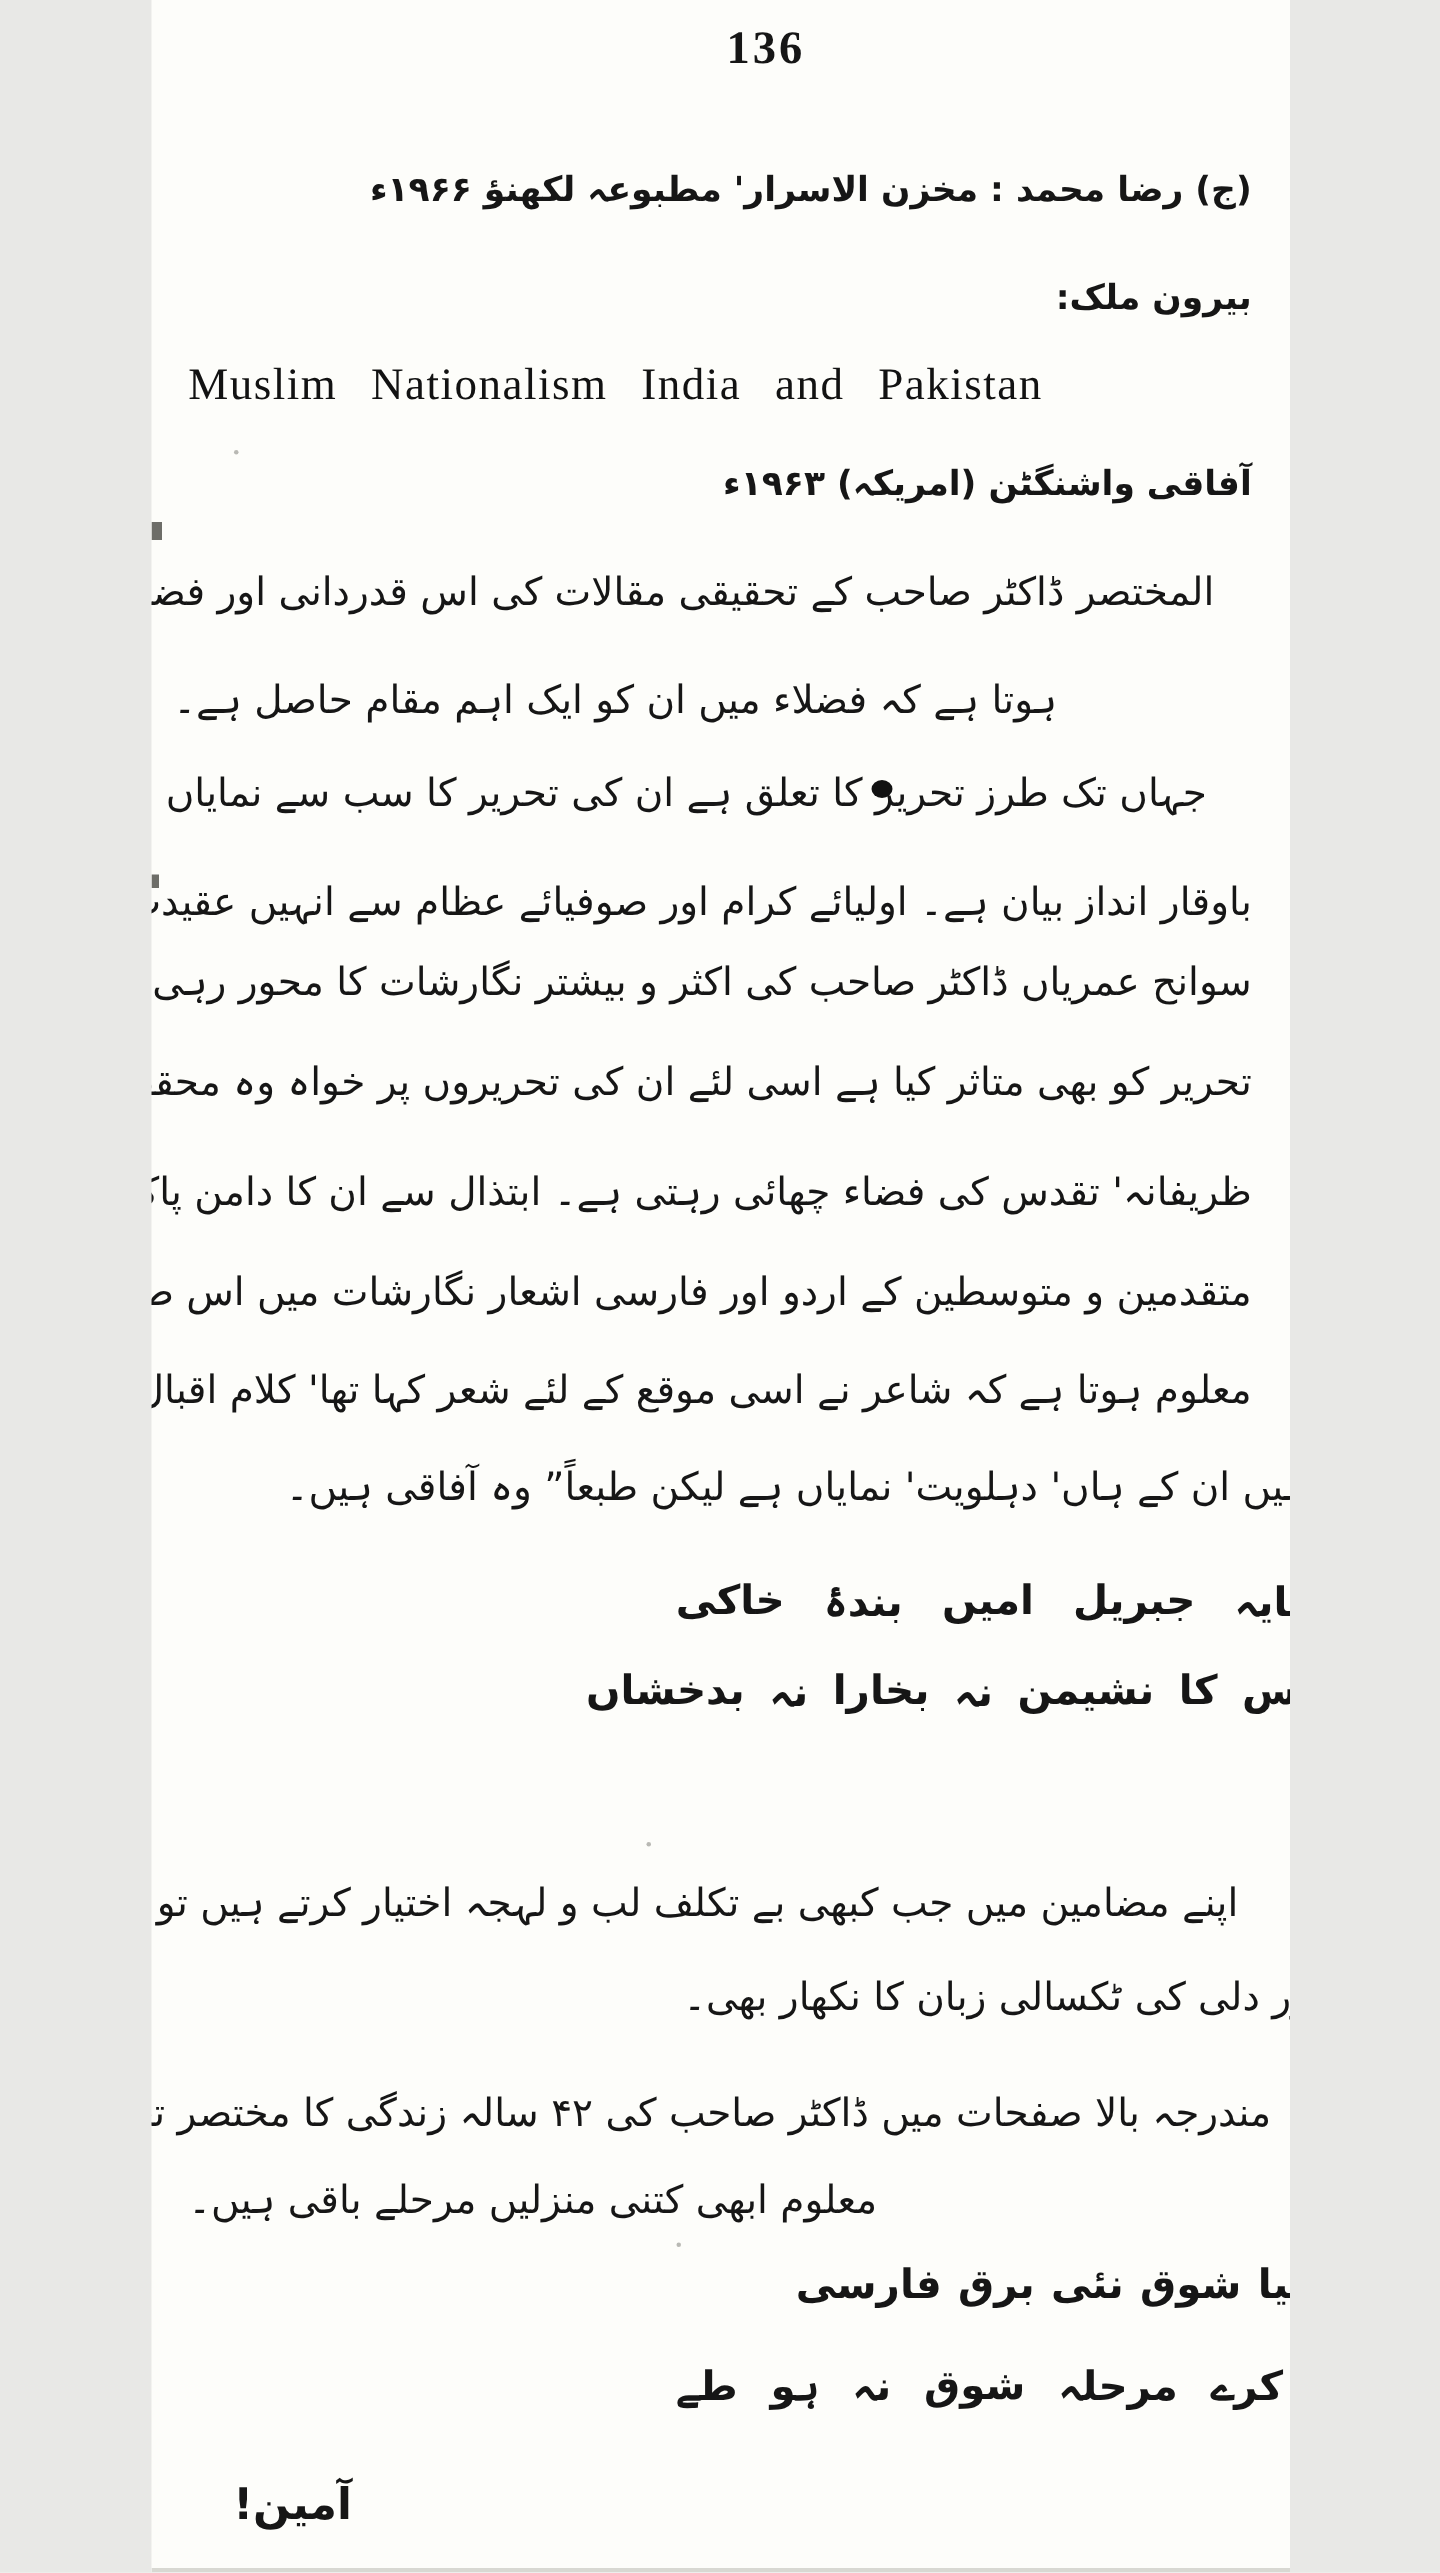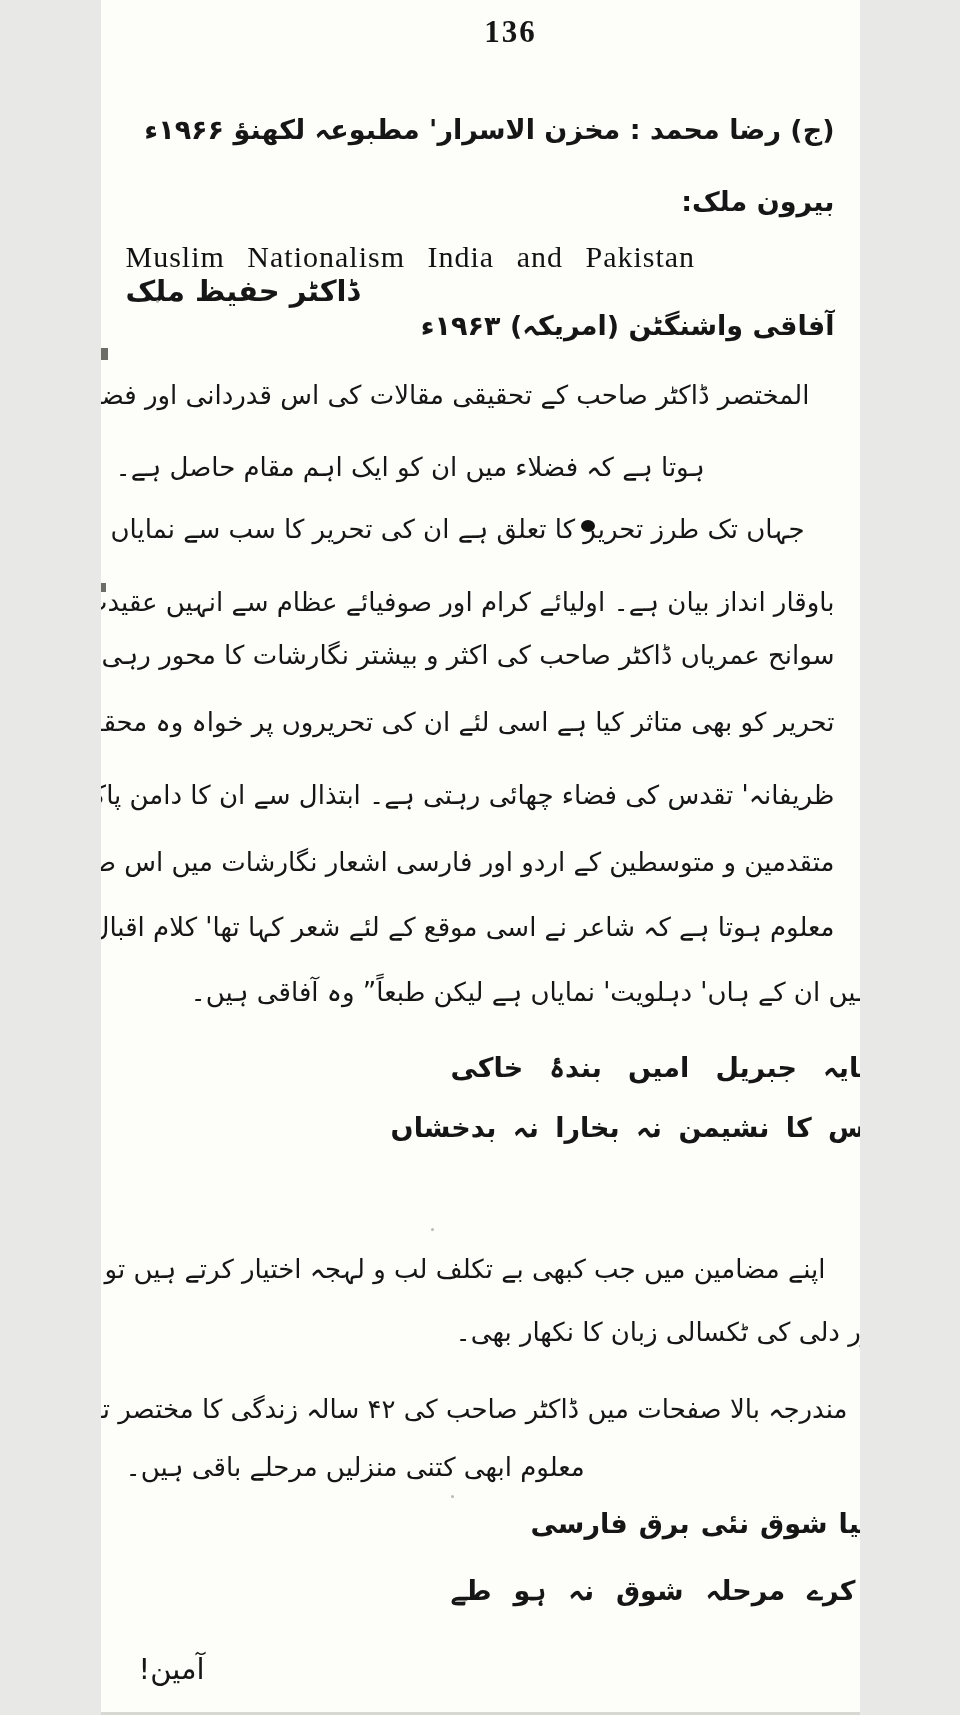--- a/index.html
+++ b/index.html
@@ -6,55 +6,54 @@
   .page{
     position:relative;width:759px;height:1715px;margin:0 auto;
     background:#fdfdfa;overflow:hidden;color:#161616;
     font-family:"DejaVu Sans",sans-serif;
   }
   .pagenum{
     position:absolute;top:14px;left:360px;width:100px;text-align:center;
     font-family:"Liberation Serif",serif;font-weight:bold;font-size:31px;letter-spacing:2px;
   }
   .u{position:absolute;direction:rtl;white-space:nowrap;font-size:26px;line-height:1.35;}
-  .heavy{font-weight:bold;font-size:27px;}
+  .heavy{font-weight:bold;font-size:23px;}
   .titlerow{
     position:absolute;top:240px;left:25px;right:25px;
     display:flex;justify-content:space-between;align-items:baseline;flex-direction:column;
   }
   .entitle{
     font-family:"Liberation Serif",serif;font-size:30px;direction:ltr;
     word-spacing:14px;letter-spacing:1px;white-space:nowrap;color:#121212;
   }
   .author{direction:rtl;font-size:29px;font-weight:bold;white-space:nowrap;}
   .verse{
     position:absolute;display:flex;justify-content:space-between;
     direction:rtl;font-size:27px;font-weight:bold;white-space:nowrap;
   }
   .verse .vw{display:inline-block;}
-  .ameen{position:absolute;top:1652px;left:38px;font-size:29px;font-weight:normal;direction:rtl;}
+  .ameen{position:absolute;top:1652px;left:55px;font-size:29px;font-weight:bold;direction:rtl;}
   .blot{position:absolute;background:#111;border-radius:50%;}
   .speck{position:absolute;background:#b9b9b4;border-radius:50%;}
   .smudge{position:absolute;background:#6d6d68;}
   .btmline{position:absolute;left:0;right:0;bottom:0;height:3px;background:#d8d8d2;}
 </style>
 </head>
 <body>
 
 <div class="page">
 
   <div class="pagenum">136</div>
 
   <div class="u heavy" style="top:112px;right:25px;">(ج) رضا محمد : مخزن الاسرار' مطبوعہ لکھنؤ ۱۹۶۶ء</div>
 
   <div class="u heavy" style="top:184px;right:25px;">بیرون ملک:</div>
 
   <div class="titlerow">
     <span class="entitle">Muslim Nationalism India and Pakistan</span>
-    <span class="author">ڈاکٹر حفیظ ملک</span>
   </div>
 
   <div class="u heavy" style="top:308px;right:25px;">آفاقی واشنگٹن (امریکہ) ۱۹۶۳ء</div>
 
   <div class="u" style="top:378px;right:50px;">المختصر ڈاکٹر صاحب کے تحقیقی مقالات کی اس قدردانی اور فضلاء کی آراء سے اندازہ</div>
   <div class="u" style="top:450px;left:15px;">ہوتا ہے کہ فضلاء میں ان کو ایک اہم مقام حاصل ہے۔</div>
 
   <div class="u" style="top:512px;right:55px;">جہاں تک طرز تحریر کا تعلق ہے ان کی تحریر کا سب سے نمایاں وصف ان کا بارعب اور</div>
   <div class="u" style="top:585px;right:25px;">باوقار انداز بیان ہے۔ اولیائے کرام اور صوفیائے عظام سے انہیں عقیدت ہے اور ان کی</div>
   <div class="u" style="top:638px;right:25px;">سوانح عمریاں ڈاکٹر صاحب کی اکثر و بیشتر نگارشات کا محور رہی ہیں۔ اس تعلق نے ان کے انداز</div>

